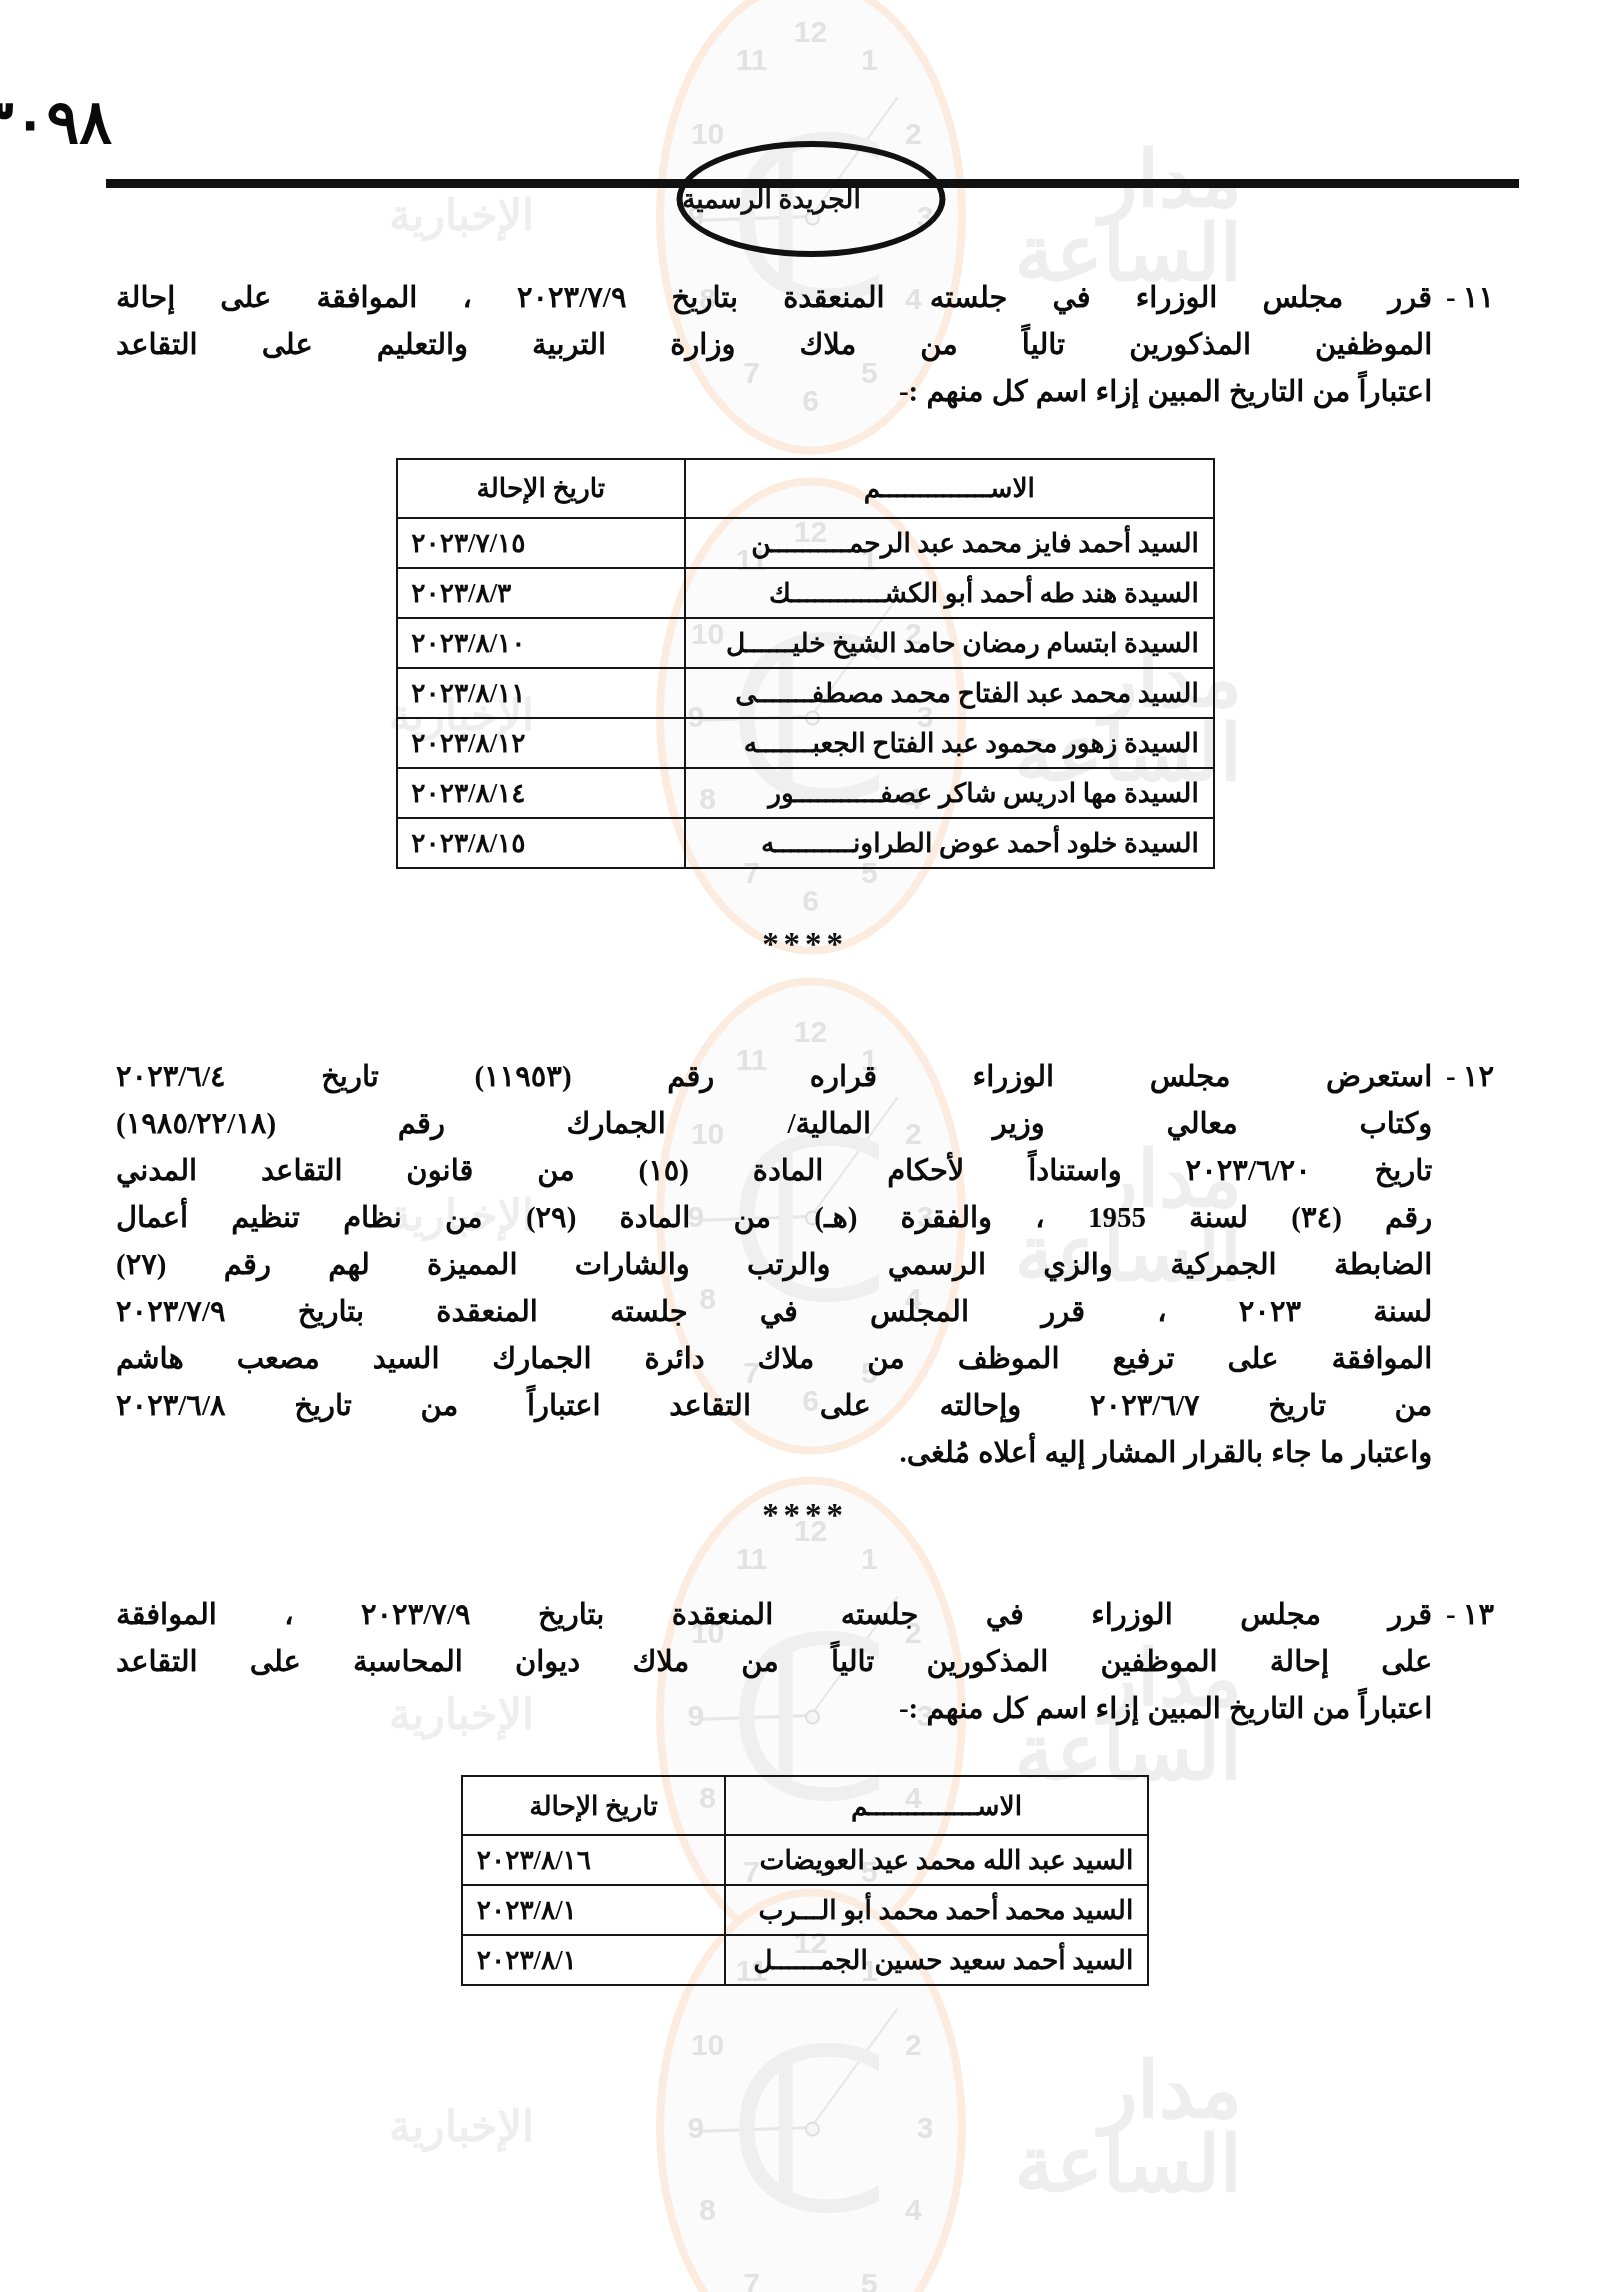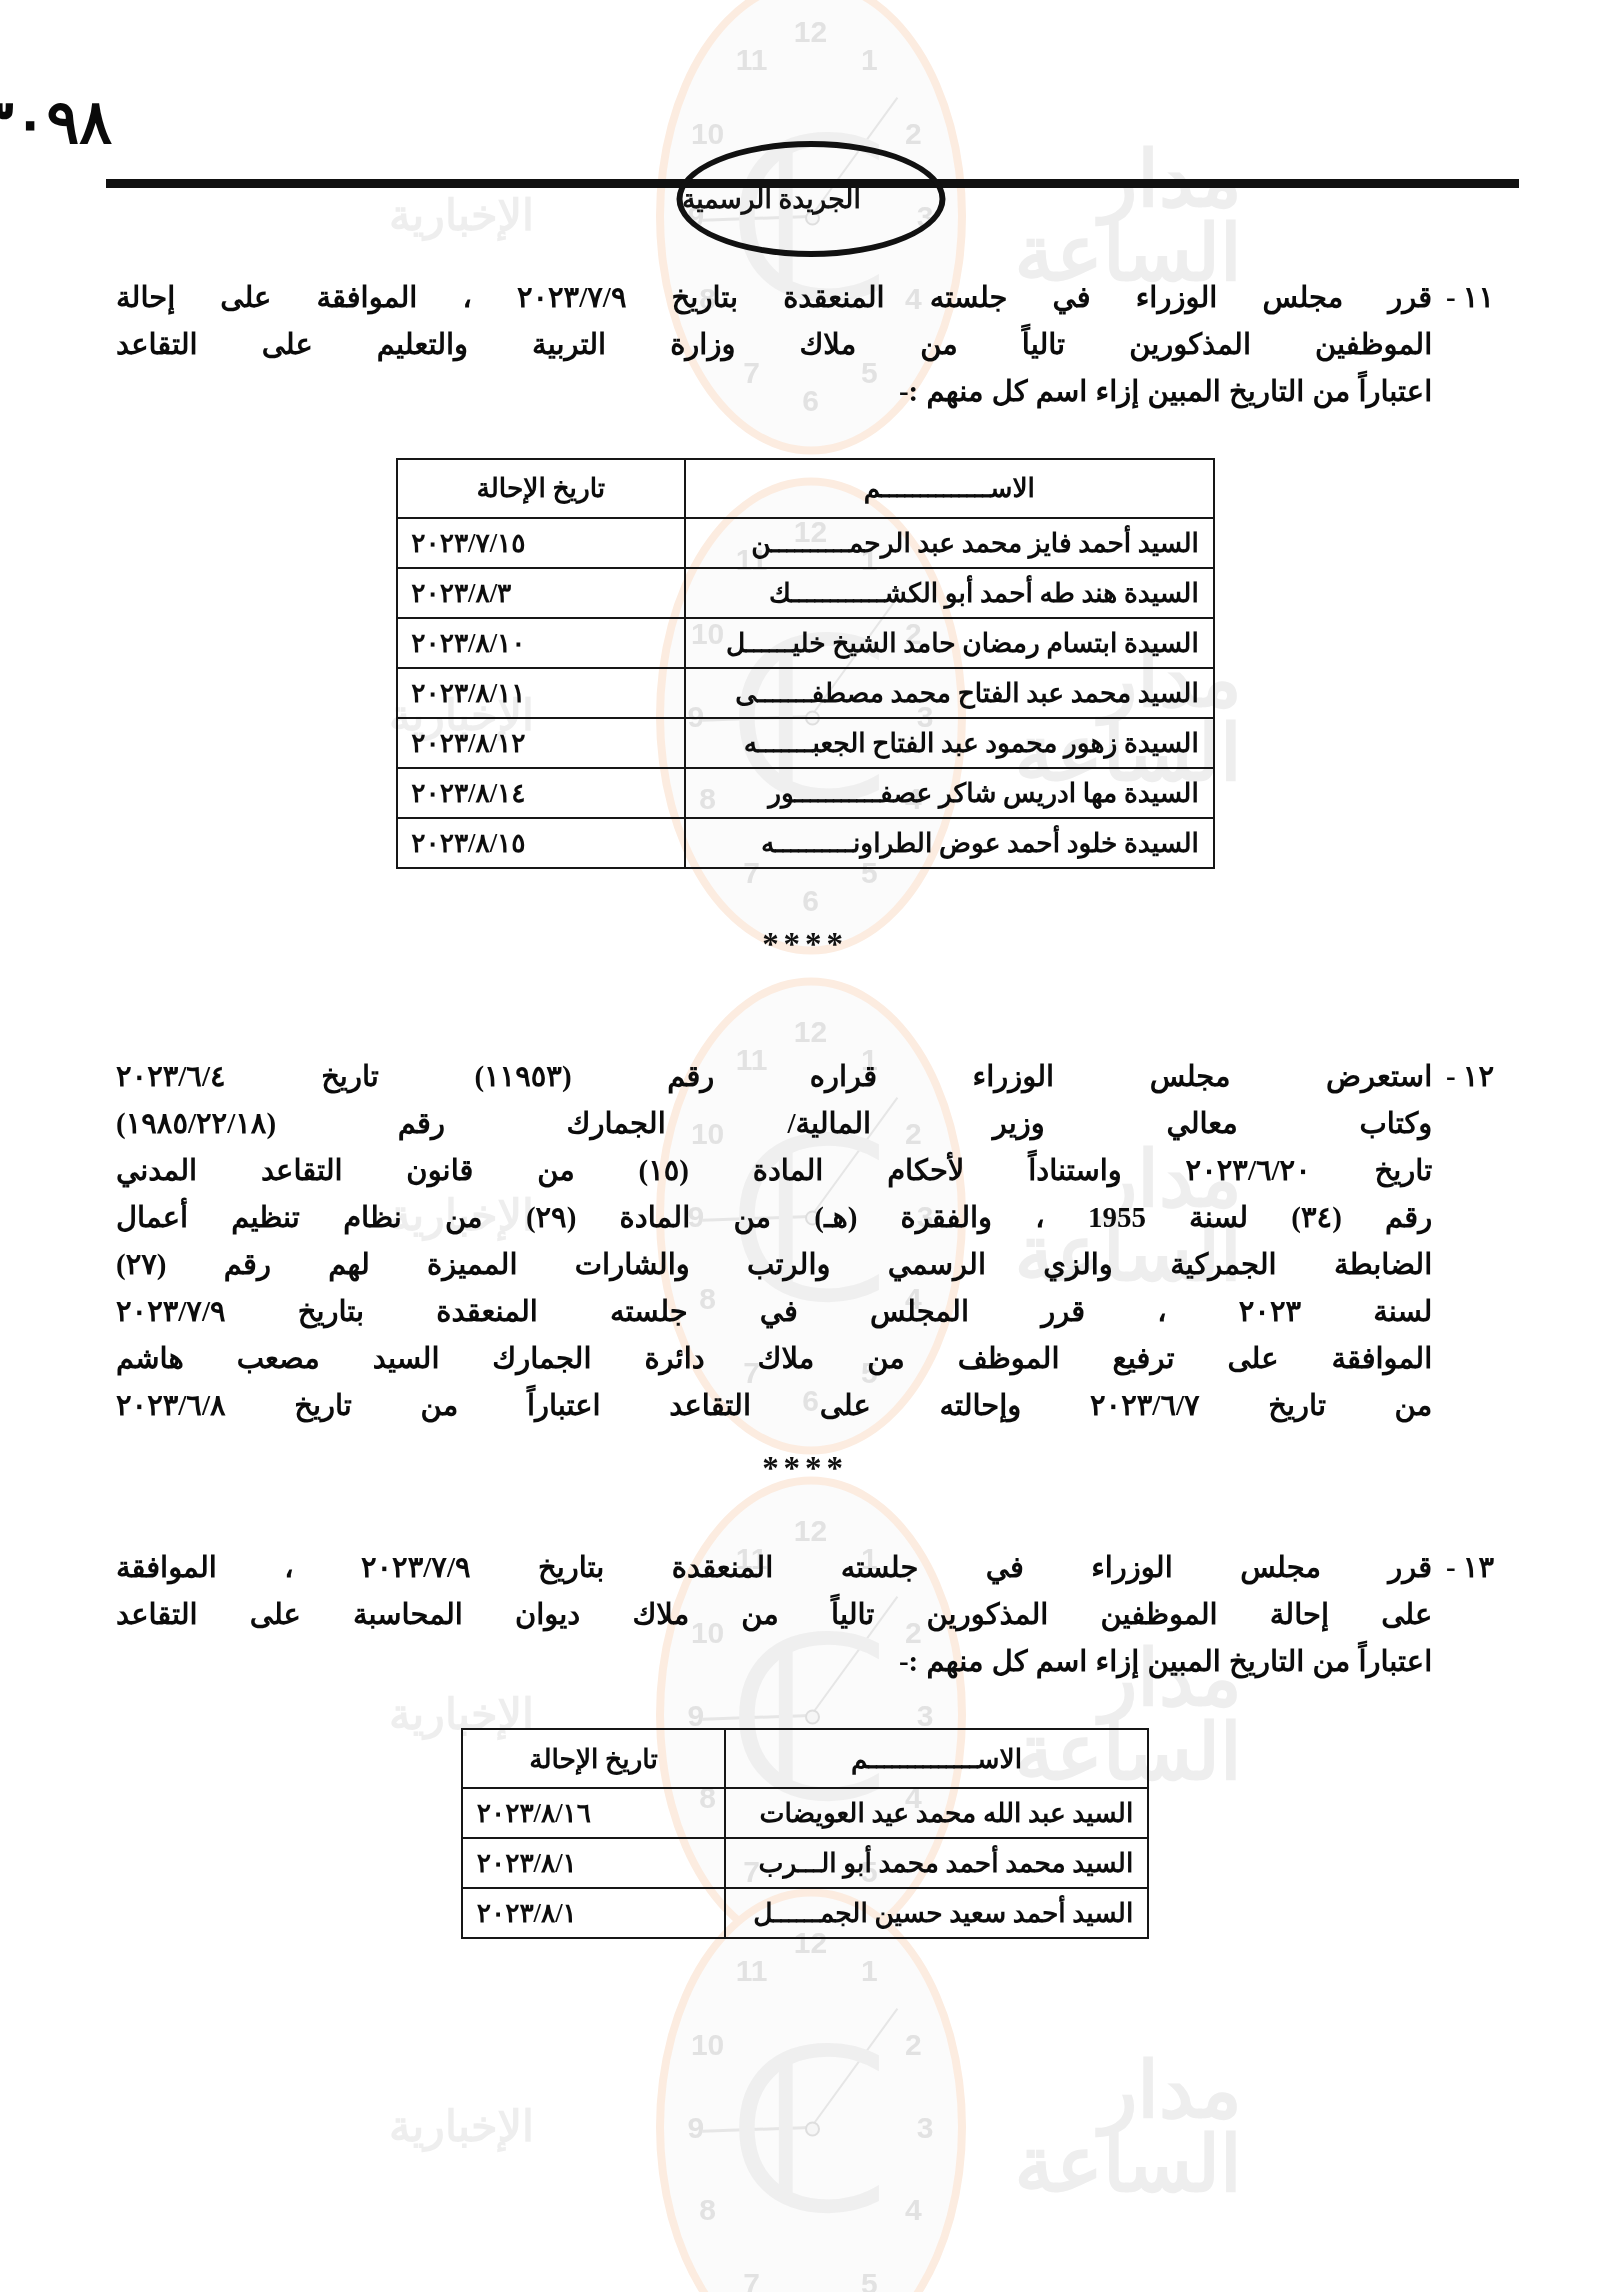--- a/index.html
+++ b/index.html
@@ -475,20 +475,21 @@
       <div class="clause-num">١٢ -</div>
       <div class="clause-body">
         <p class="justify-all">استعرض مجلس الوزراء قراره رقم (١١٩٥٣) تاريخ ٢٠٢٣/٦/٤</p>
         <p class="justify-all">وكتاب معالي وزير المالية/ الجمارك رقم (١٩٨٥/٢٢/١٨)</p>
         <p class="justify-all">تاريخ ٢٠٢٣/٦/٢٠  واستناداً لأحكام المادة (١٥) من قانون التقاعد المدني</p>
         <p class="justify-all">رقم (٣٤) لسنة 1955 ، والفقرة (هـ) من المادة (٢٩) من نظام تنظيم أعمال</p>
         <p class="justify-all">الضابطة الجمركية والزي الرسمي والرتب والشارات المميزة لهم رقم (٢٧)</p>
         <p class="justify-all">لسنة ٢٠٢٣ ، قرر المجلس في جلسته المنعقدة بتاريخ ٢٠٢٣/٧/٩</p>
         <p class="justify-all">الموافقة على ترفيع الموظف من ملاك دائرة الجمارك السيد مصعب هاشم</p>
         <p class="justify-all">من تاريخ ٢٠٢٣/٦/٧ وإحالته على التقاعد اعتباراً من تاريخ ٢٠٢٣/٦/٨</p>
+        <p class="lastline-right">واعتبار ما جاء بالقرار المشار إليه أعلاه مُلغى.</p>
       </div>
     </div>
 
     <div class="stars sp-2">****</div>
 
     <div class="gap-b"></div>
 
     <div class="clause">
       <div class="clause-num">١٣ -</div>
       <div class="clause-body">

